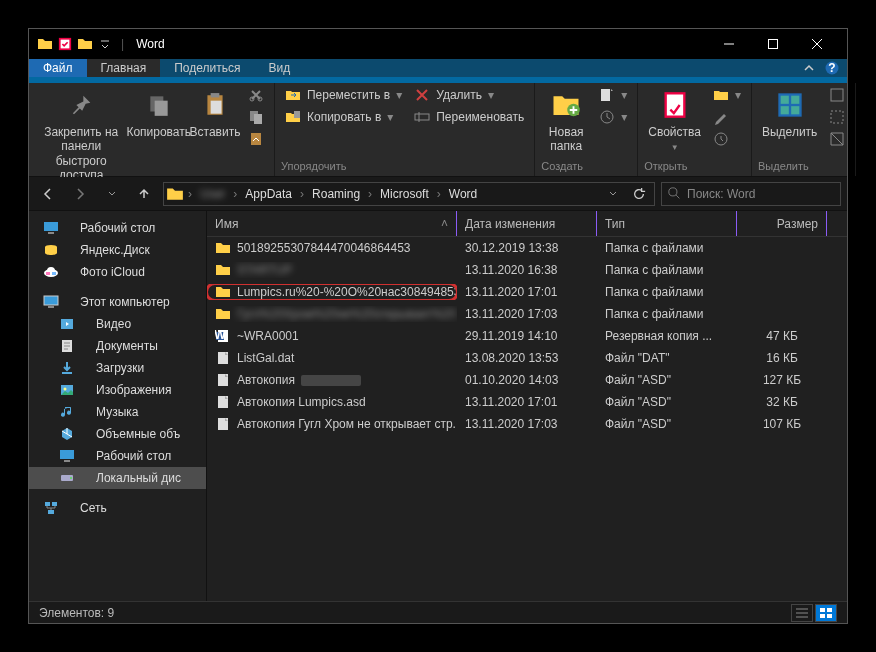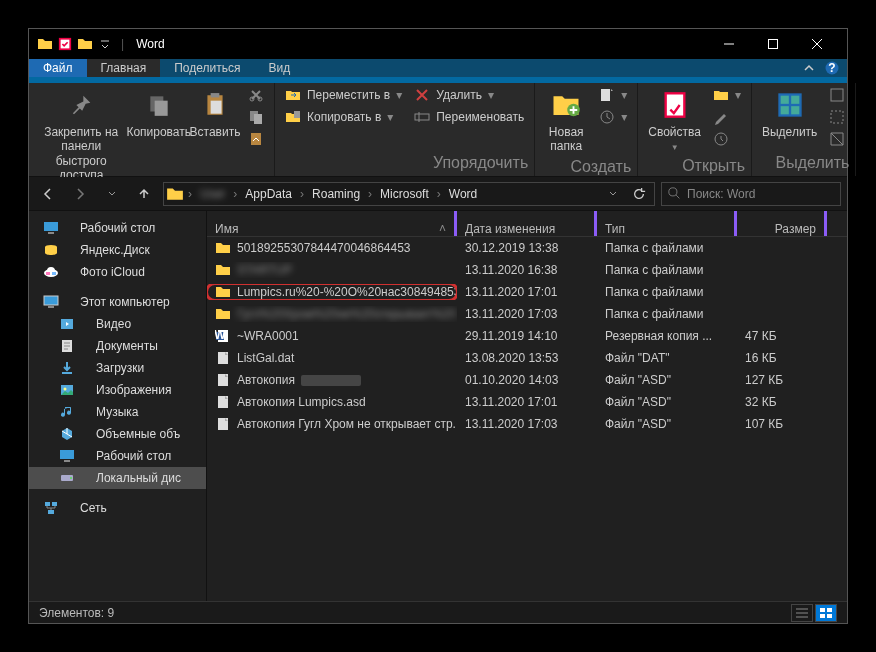--- a/index.html
+++ b/index.html
@@ -14,21 +14,21 @@
 .winbtn { width: 44px; height: 30px; display: flex; align-items: center; justify-content: center; color: #fff; }
 .tabs { height: 24px; background: #0c4a6e; display: flex; align-items: stretch; border-bottom: 6px solid #0369a1; }
 .tab { padding: 0 14px; display: flex; align-items: center; color: #ccc; }
 .tab.file { background: #1e6ab3; color: #fff; }
 .tab.active { background: #2a2a2a; }
 .tabs .sp { flex: 1; }
 .tabs-right { display: flex; align-items: center; padding-right: 8px; gap: 10px; }
 .ribbon { height: 94px; background: #2a2a2a; display: flex; border-bottom: 1px solid #111; }
 .rgroup { display: flex; flex-direction: column; border-right: 1px solid #1a1a1a; padding: 2px 6px; }
 .rgroup .items { flex: 1; display: flex; align-items: flex-start; gap: 4px; }
-.rgroup .label { text-align: right; color: #888; font-size: 16px; padding-bottom: 2px; }
+.rgroup .label { text-align: left; color: #888; font-size: 11px; padding-bottom: 2px; }
 .rbtn-lg { display: flex; flex-direction: column; align-items: center; justify-content: flex-start; padding: 4px; min-width: 50px; text-align: center; line-height: 1.2; gap: 4px; }
 .rbtn-lg .icn { width: 32px; height: 32px; display: flex; align-items: center; justify-content: center; }
 .rbtn-sm { display: flex; align-items: center; gap: 6px; padding: 2px 4px; white-space: nowrap; }
 .rbtn-sm .icn { width: 16px; height: 16px; display: flex; align-items: center; justify-content: center; }
 .rcol { display: flex; flex-direction: column; gap: 2px; align-items: flex-start; }
 .addr { height: 34px; background: #191919; display: flex; align-items: center; padding: 0 6px; gap: 6px; border-bottom: 1px solid #111; }
 .navbtn { width: 26px; height: 26px; display: flex; align-items: center; justify-content: center; color: #999; }
 .crumb-bar { flex: 1; height: 24px; border: 1px solid #444; background: #191919; display: flex; align-items: center; padding: 0 2px; overflow: hidden; }
 .crumb { padding: 0 6px; color: #ddd; display: flex; align-items: center; height: 100%; }
 .crumb-sep { color: #777; padding: 0 2px; }
@@ -36,33 +36,33 @@
 .search { width: 180px; height: 24px; border: 1px solid #444; background: #191919; display: flex; align-items: center; padding: 0 6px; color: #888; gap: 6px; }
 .body { flex: 1; display: flex; background: #202020; overflow: hidden; }
 .sidebar { width: 178px; background: #202020; border-right: 1px solid #111; overflow-y: auto; padding: 6px 0; }
 .sbi { display: flex; align-items: center; gap: 21px; padding: 3px 10px; color: #ddd; white-space: nowrap; }
 .sbi.l1 { padding-left: 14px; }
 .sbi.l2 { padding-left: 30px; }
 .sbi.sel { background: #4d4d4d; }
 .sbi .sicn { width: 16px; height: 16px; display: flex; align-items: center; justify-content: center; flex-shrink: 0; }
 .content { flex: 1; display: flex; flex-direction: column; }
 .cols { height: 26px; display: flex; align-items: center; border-bottom: 1px solid #333; color: #bbb; }
-.col { padding: 0 8px; display: flex; align-items: flex-end; height: 100%; border-right: 3px solid #8b5cf6; }
+.col { padding: 0 8px; display: flex; align-items: center; height: 100%; border-right: 1px solid #8b5cf6; }
 .col.name { width: 250px; }
 .col.date { width: 140px; }
 .col.type { width: 140px; }
 .col.size { width: 90px; justify-content: flex-end; }
 .sort { margin-left: auto; color: #888; }
 .files { flex: 1; overflow: auto; }
 .row { height: 22px; display: flex; align-items: center; padding: 0; }
 .row .cell { padding: 0 8px; overflow: hidden; text-overflow: ellipsis; white-space: nowrap; }
 .row .cell.name { width: 250px; display: flex; align-items: center; gap: 6px; }
 .row .cell.date { width: 140px; }
 .row .cell.type { width: 140px; }
-.row .cell.size { width: 90px; text-align: left; }
+.row .cell.size { width: 90px; text-align: center; }
 .ficn { width: 16px; height: 16px; flex-shrink: 0; display: flex; align-items: center; justify-content: center; }
 .highlight { position: relative; }
 .highlight::after { content: ''; position: absolute; top: -2px; left: -2px; right: -2px; bottom: -2px; border: 3px solid #d03030; border-radius: 10px; pointer-events: none; }
 .redacted { display: inline-block; width: 60px; height: 11px; background: #454545; border-radius: 2px; vertical-align: middle; }
 .status { height: 22px; background: #1a1a1a; border-top: 1px solid #333; display: flex; align-items: center; padding: 0 10px; color: #bbb; }
 .status .sp { flex: 1; }
 .view-btn { width: 22px; height: 18px; margin-left: 2px; display: flex; align-items: center; justify-content: center; border: 1px solid #444; }
 .view-btn.active { background: #0078d7; }
 svg { display: block; }
 .blur { filter: blur(3px); opacity: 0.6; }

